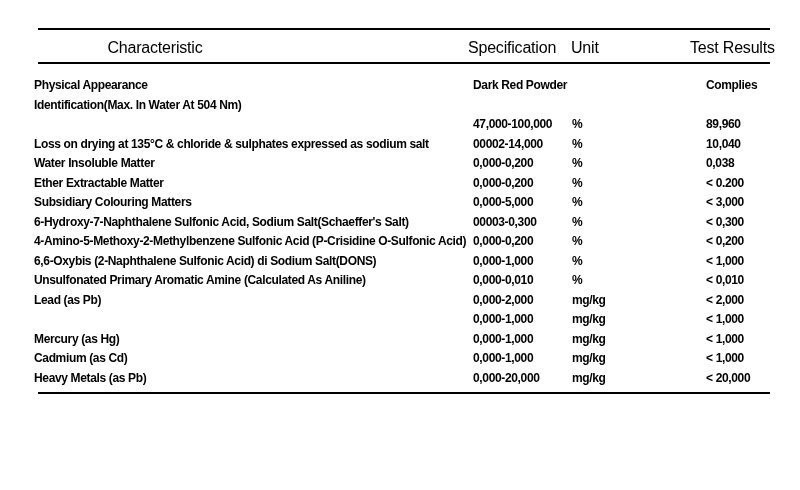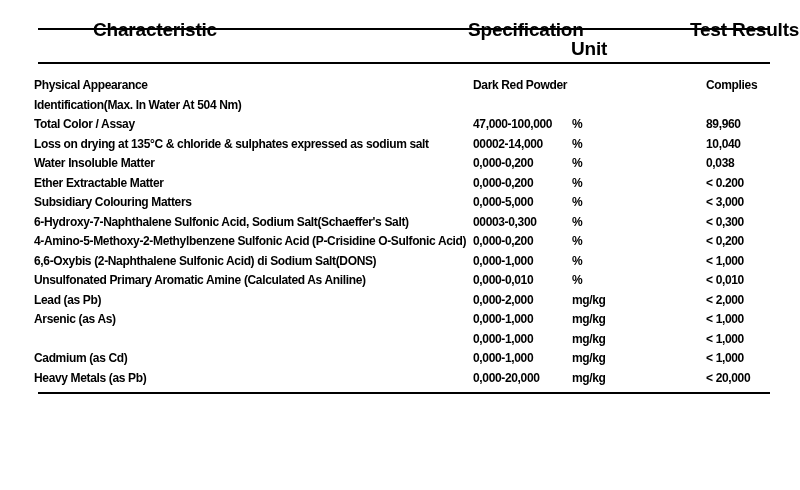--- a/index.html
+++ b/index.html
@@ -18,30 +18,30 @@
     left: 38px;
     width: 732px;
     height: 2px;
     background: #000000;
   }
   .rule-top { top: 28px; }
   .rule-mid { top: 62px; }
   .rule-bottom { top: 392px; }
   .hdr {
     position: absolute;
-    top: 22px;
-    font-size: 19px;
-    font-weight: bold;
+    top: 40px;
+    font-size: 16px;
+    font-weight: normal;
     line-height: 16px;
     white-space: nowrap;
     letter-spacing: -0.2px;
   }
   .hdr-char { left: 38px; width: 234px; text-align: center; }
   .hdr-spec { left: 468px; }
-  .hdr-unit { left: 571px; margin-top: 19px; }
+  .hdr-unit { left: 571px; }
   .hdr-res  { left: 690px; width: 80px; }
   .tbody {
     position: absolute;
     top: 76px;
     left: 0;
     width: 800px;
   }
   .row {
     position: relative;
     height: 19.5px;
@@ -83,21 +83,20 @@
   </div>
 
   <div class="row">
     <span class="cell c-char">Identification(Max. In Water At 504 Nm)</span>
     <span class="cell c-spec"></span>
     <span class="cell c-unit"></span>
     <span class="cell c-res"></span>
   </div>
 
   <div class="row">
-    <span class="cell c-char">Total Color / Assay</span>
     <span class="cell c-spec">47,000-100,000</span>
     <span class="cell c-unit">%</span>
     <span class="cell c-res">89,960</span>
   </div>
 
   <div class="row">
     <span class="cell c-char">Loss on drying at 135°C &amp; chloride &amp; sulphates expressed as sodium salt</span>
     <span class="cell c-spec">00002-14,000</span>
     <span class="cell c-unit">%</span>
     <span class="cell c-res">10,040</span>
@@ -153,27 +152,27 @@
   </div>
 
   <div class="row">
     <span class="cell c-char">Lead (as Pb)</span>
     <span class="cell c-spec">0,000-2,000</span>
     <span class="cell c-unit">mg/kg</span>
     <span class="cell c-res">&lt; 2,000</span>
   </div>
 
   <div class="row">
-    <span class="cell c-char">Arsenic (as As)</span>
     <span class="cell c-spec">0,000-1,000</span>
     <span class="cell c-unit">mg/kg</span>
     <span class="cell c-res">&lt; 1,000</span>
   </div>
 
   <div class="row">
+    <span class="cell c-char">Mercury (as Hg)</span>
     <span class="cell c-spec">0,000-1,000</span>
     <span class="cell c-unit">mg/kg</span>
     <span class="cell c-res">&lt; 1,000</span>
   </div>
 
   <div class="row">
     <span class="cell c-char">Cadmium (as Cd)</span>
     <span class="cell c-spec">0,000-1,000</span>
     <span class="cell c-unit">mg/kg</span>
     <span class="cell c-res">&lt; 1,000</span>

